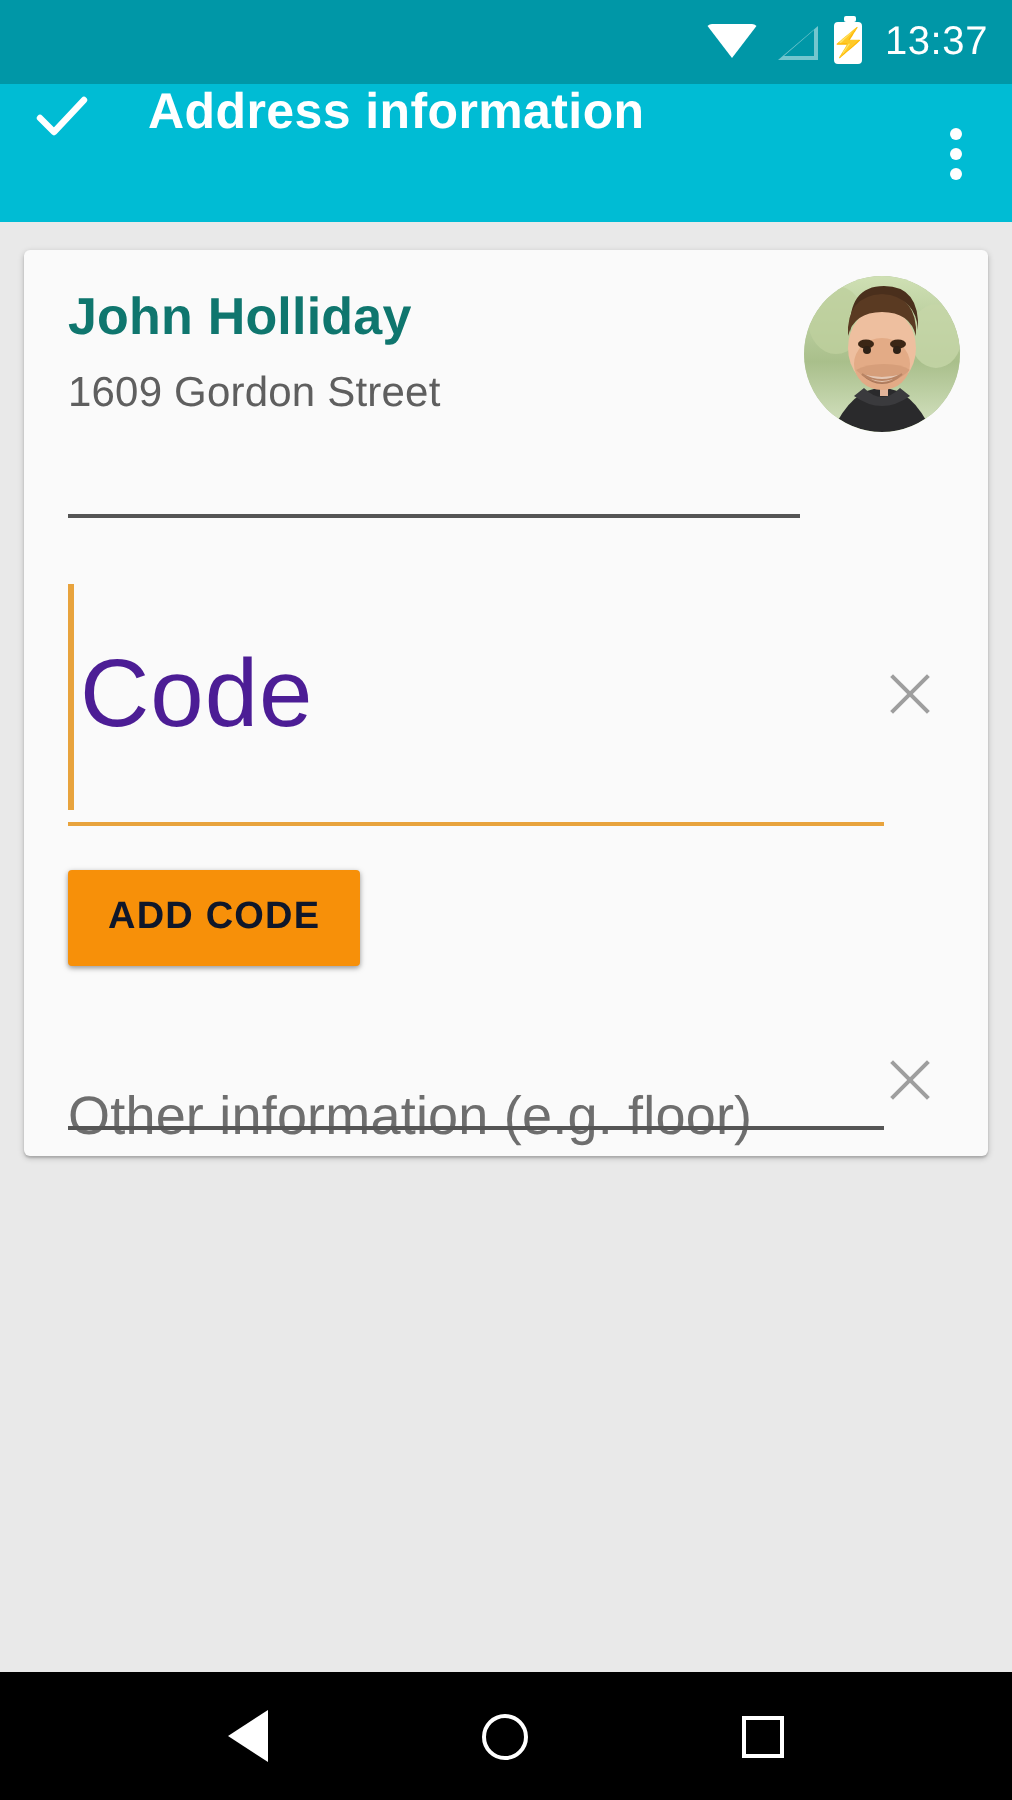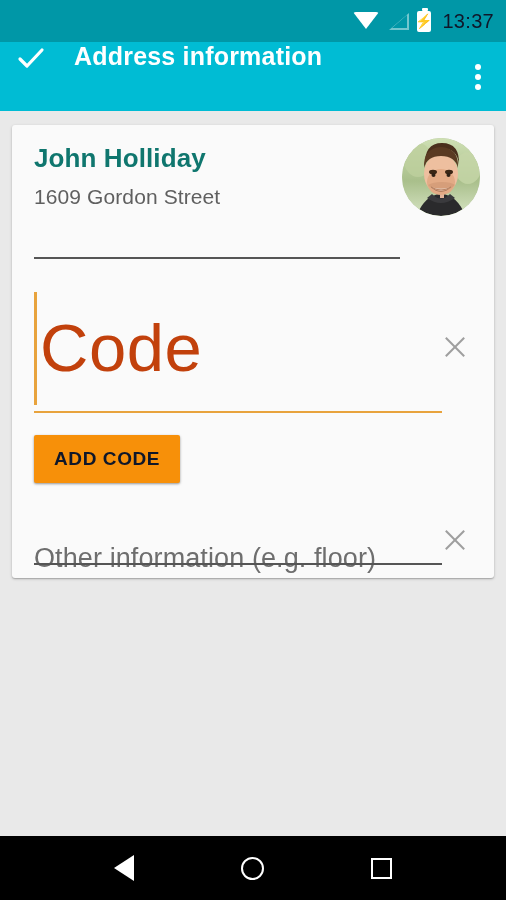--- a/index.html
+++ b/index.html
@@ -77,21 +77,21 @@
     background: #ffffff;
     border-radius: 1px;
   }
   .battery-bolt {
     font-size: 14px;
     line-height: 1;
     color: #0097a7;
     font-weight: bold;
   }
   #status-time {
-    color: #0f172a;
+    color: #ffffff;
     font-size: 20px;
     letter-spacing: 0.3px;
     margin-left: 3px;
   }
 
   
   #app-bar {
     position: absolute;
     top: 42px; left: 0;
     width: 506px;
@@ -196,23 +196,23 @@
     left: 22px;
     top: 2px;
     width: 3px;
     height: 113px;
     background: #e8a33d;
   }
   #code-placeholder {
     position: absolute;
     left: 28px;
     top: 6px;
-    font-size: 67px;
+    font-size: 48px;
     line-height: 104px;
-    color: #c2410c;
+    color: #4c1d95;
     font-weight: 300;
     letter-spacing: 0.5px;
   }
   #code-underline {
     position: absolute;
     left: 22px;
     top: 121px;
     width: 408px;
     height: 2px;
     background: #e8a33d;

